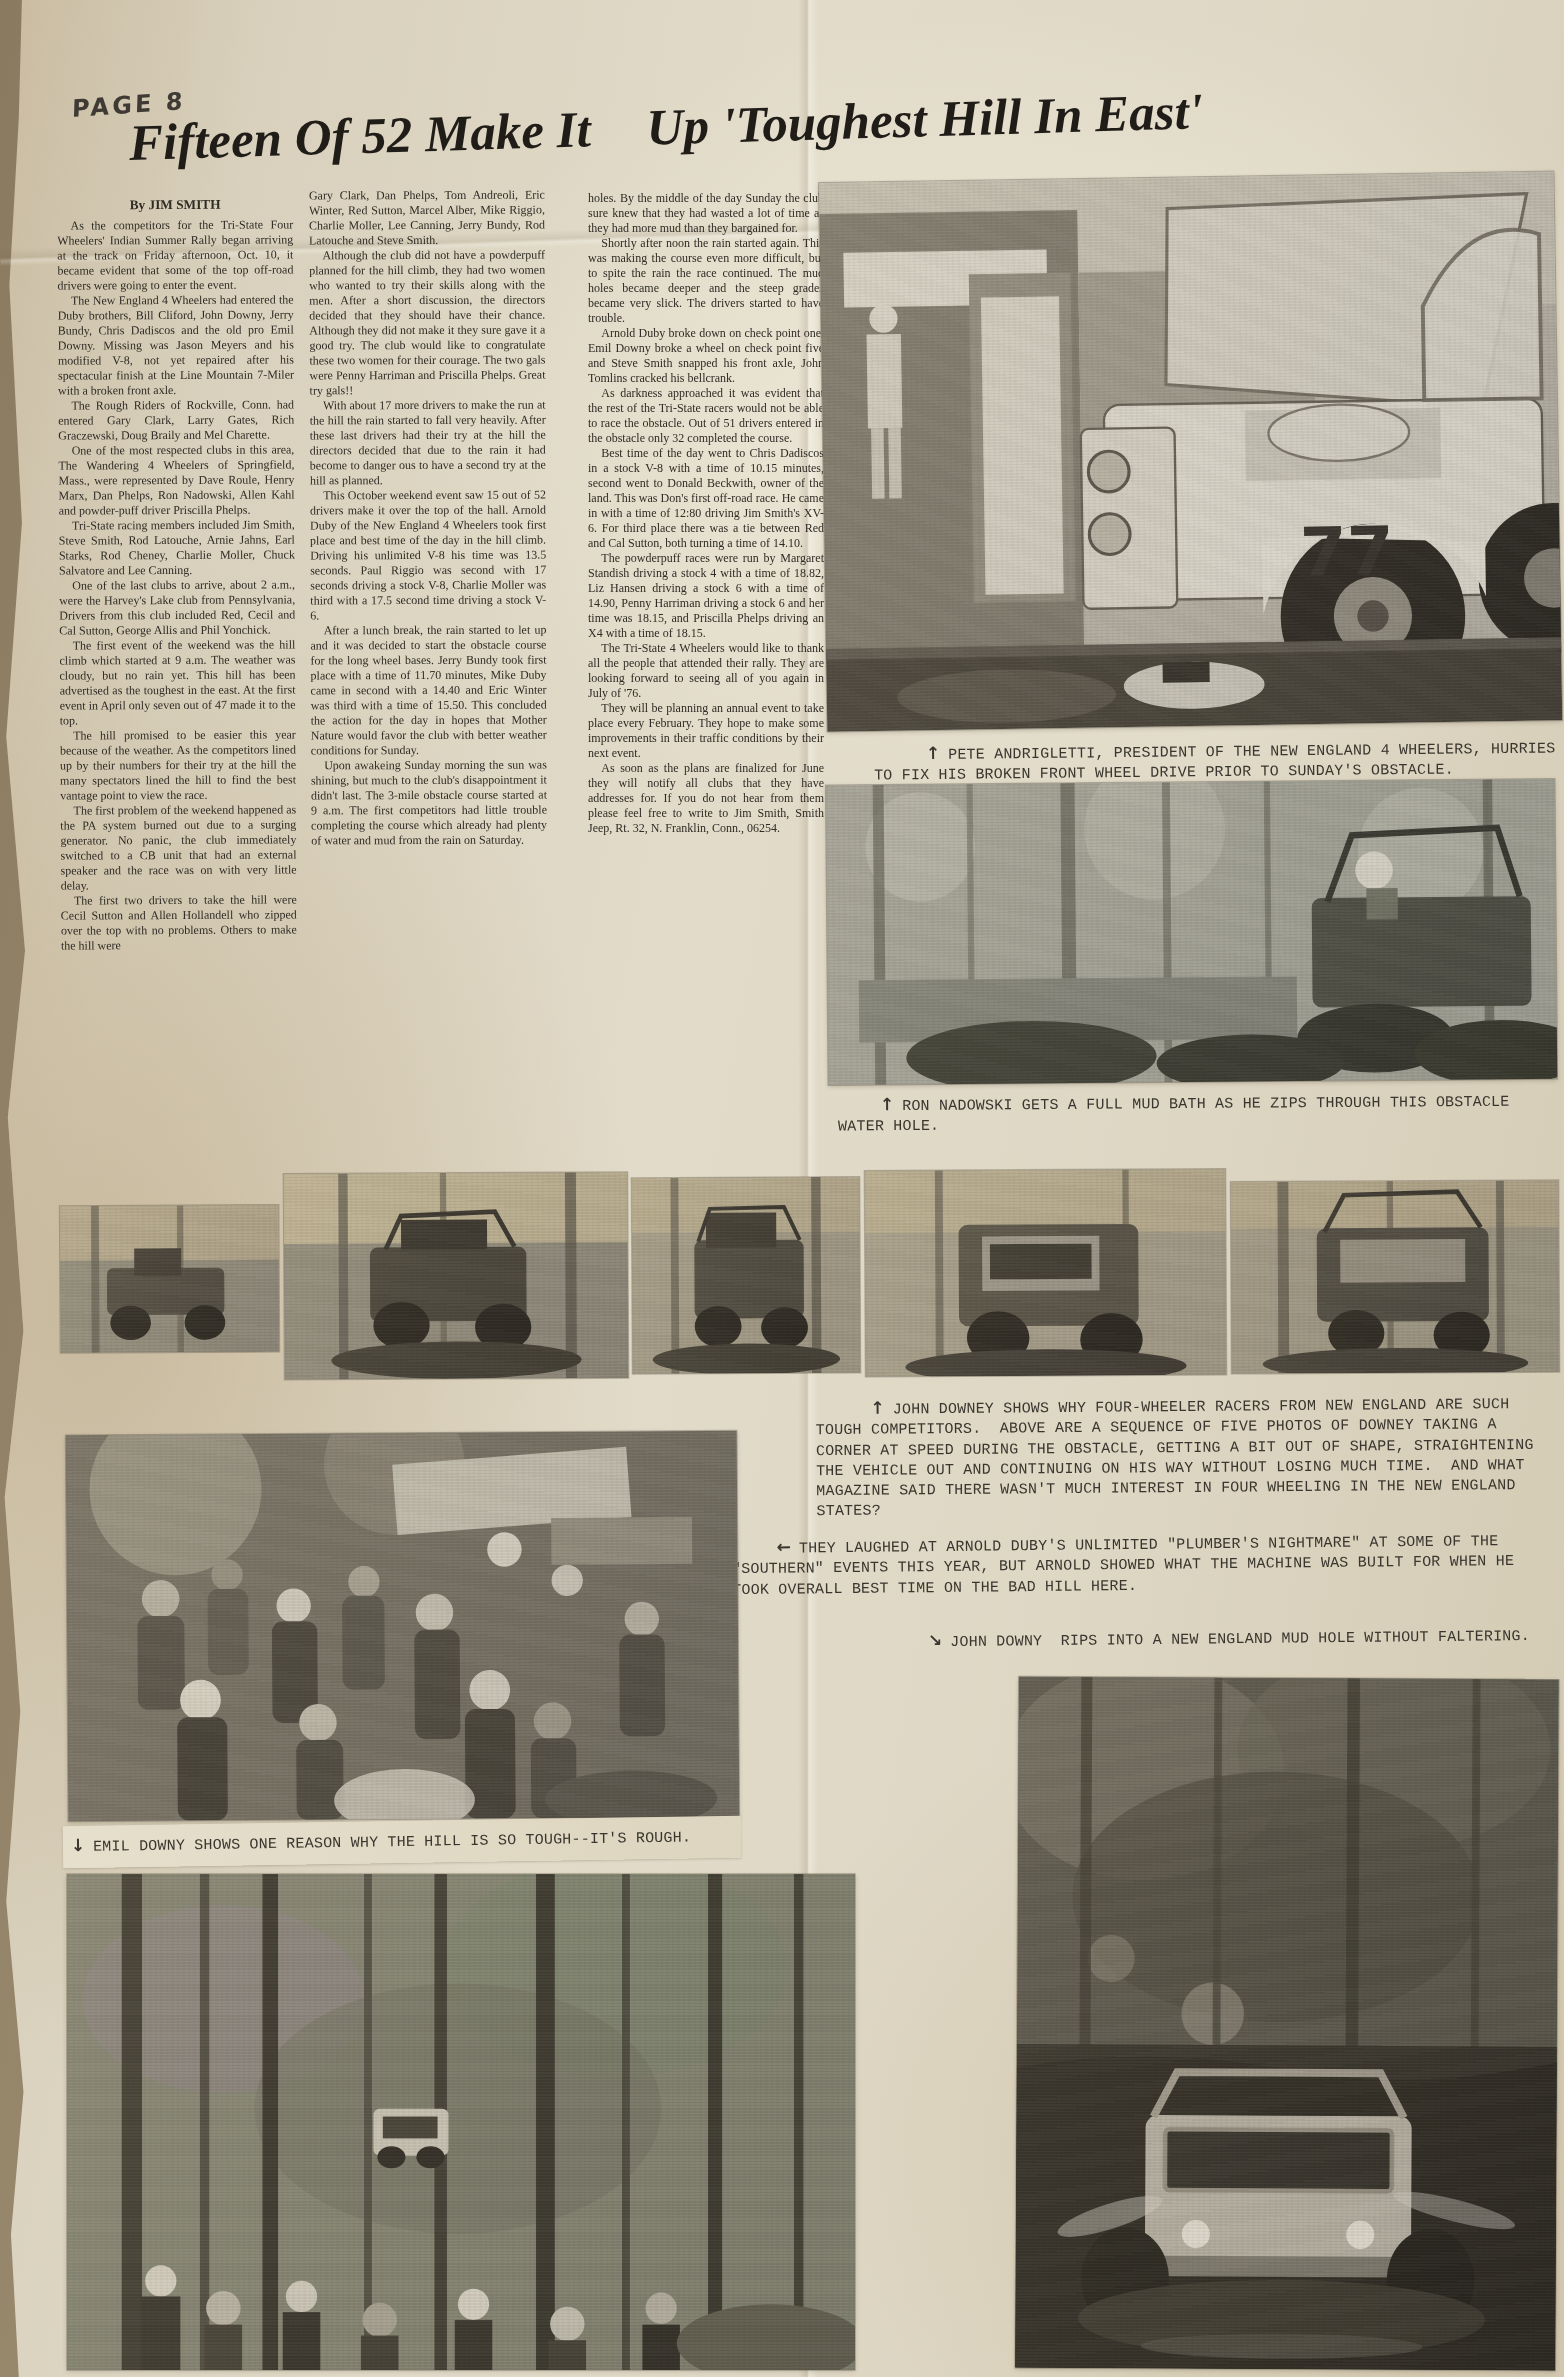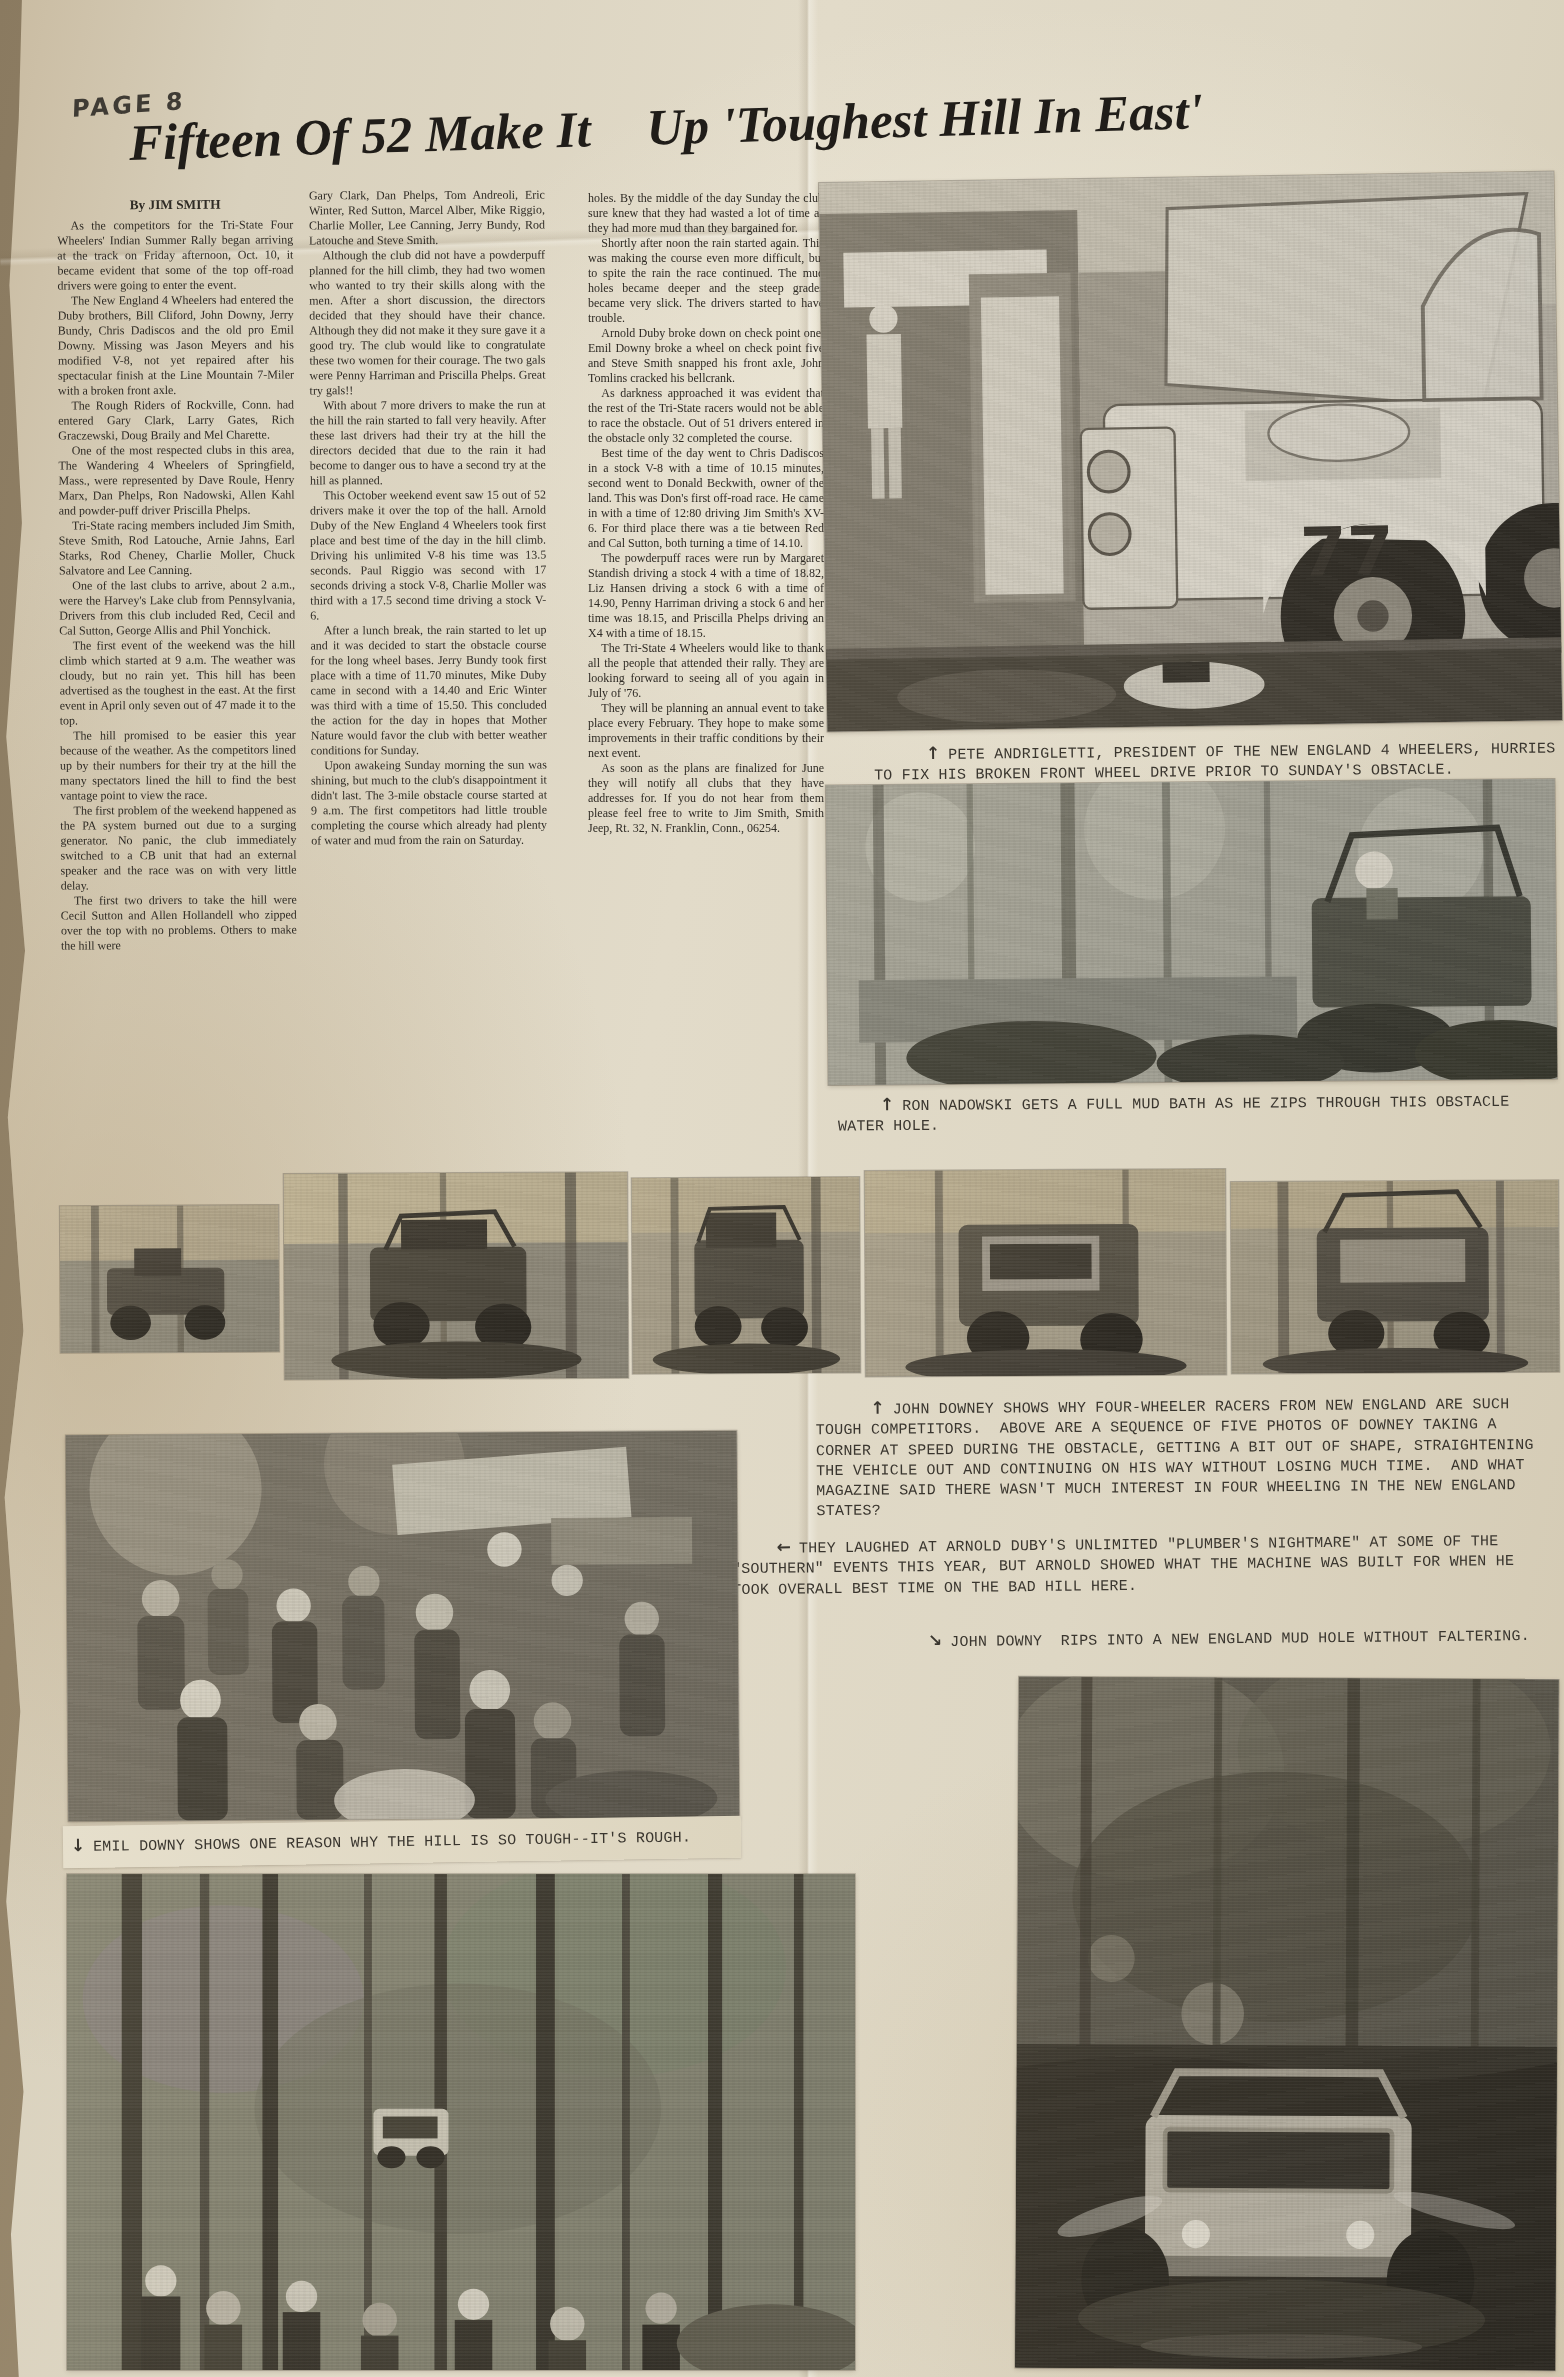--- a/index.html
+++ b/index.html
@@ -94,21 +94,21 @@
       <p>The first event of the weekend was the hill climb which started at 9 a.m. The weather was cloudy, but no rain yet. This hill has been advertised as the toughest in the east. At the first event in April only seven out of 47 made it to the top.</p>
       <p>The hill promised to be easier this year because of the weather. As the competitors lined up by their numbers for their try at the hill the many spectators lined the hill to find the best vantage point to view the race.</p>
       <p>The first problem of the weekend happened as the PA system burned out due to a surging generator. No panic, the club immediately switched to a CB unit that had an external speaker and the race was on with very little delay.</p>
       <p>The first two drivers to take the hill were Cecil Sutton and Allen Hollandell who zipped over the top with no problems. Others to make the hill were</p>
     </div>
 </div>
 <div id="col2" class="col cont">
   <div class="cont">
       <p>Gary Clark, Dan Phelps, Tom Andreoli, Eric Winter, Red Sutton, Marcel Alber, Mike Riggio, Charlie Moller, Lee Canning, Jerry Bundy, Rod Latouche and Steve Smith.</p>
       <p>Although the club did not have a powderpuff planned for the hill climb, they had two women who wanted to try their skills along with the men. After a short discussion, the directors decided that they should have their chance. Although they did not make it they sure gave it a good try. The club would like to congratulate these two women for their courage. The two gals were Penny Harriman and Priscilla Phelps. Great try gals!!</p>
-      <p>With about 7 more drivers to make the run at the hill the rain started to fall very heavily. After these last drivers had their try at the hill the directors decided that due to the rain it had become to danger ous to have a second try at the hill as planned.</p>
+      <p>With about 17 more drivers to make the run at the hill the rain started to fall very heavily. After these last drivers had their try at the hill the directors decided that due to the rain it had become to danger ous to have a second try at the hill as planned.</p>
       <p>This October weekend event saw 15 out of 52 drivers make it over the top of the hall. Arnold Duby of the New England 4 Wheelers took first place and best time of the day in the hill climb. Driving his unlimited V-8 his time was 13.5 seconds. Paul Riggio was second with 17 seconds driving a stock V-8, Charlie Moller was third with a 17.5 second time driving a stock V-6.</p>
       <p>After a lunch break, the rain started to let up and it was decided to start the obstacle course for the long wheel bases. Jerry Bundy took first place with a time of 11.70 minutes, Mike Duby came in second with a 14.40 and Eric Winter was third with a time of 15.50. This concluded the action for the day in hopes that Mother Nature would favor the club with better weather conditions for Sunday.</p>
       <p>Upon awakeing Sunday morning the sun was shining, but much to the club's disappointment it didn't last. The 3-mile obstacle course started at 9 a.m. The first competitors had little trouble completing the course which already had plenty of water and mud from the rain on Saturday.</p>
     </div>
 </div>
 <div id="col3" class="col cont">
   <div class="cont">
       <p>holes. By the middle of the day Sunday the club sure knew that they had wasted a lot of time as they had more mud than they bargained for.</p>
       <p>Shortly after noon the rain started again. This was making the course even more difficult, but to spite the rain the race continued. The mud holes became deeper and the steep grades became very slick. The drivers started to have trouble.</p>
       <p>Arnold Duby broke down on check point one, Emil Downy broke a wheel on check point five and Steve Smith snapped his front axle, John Tomlins cracked his bellcrank.</p>

